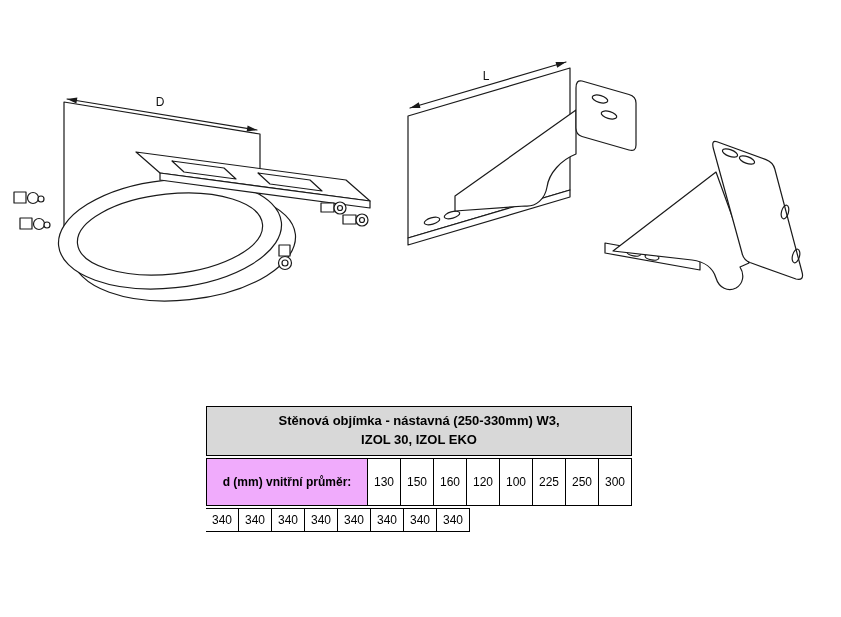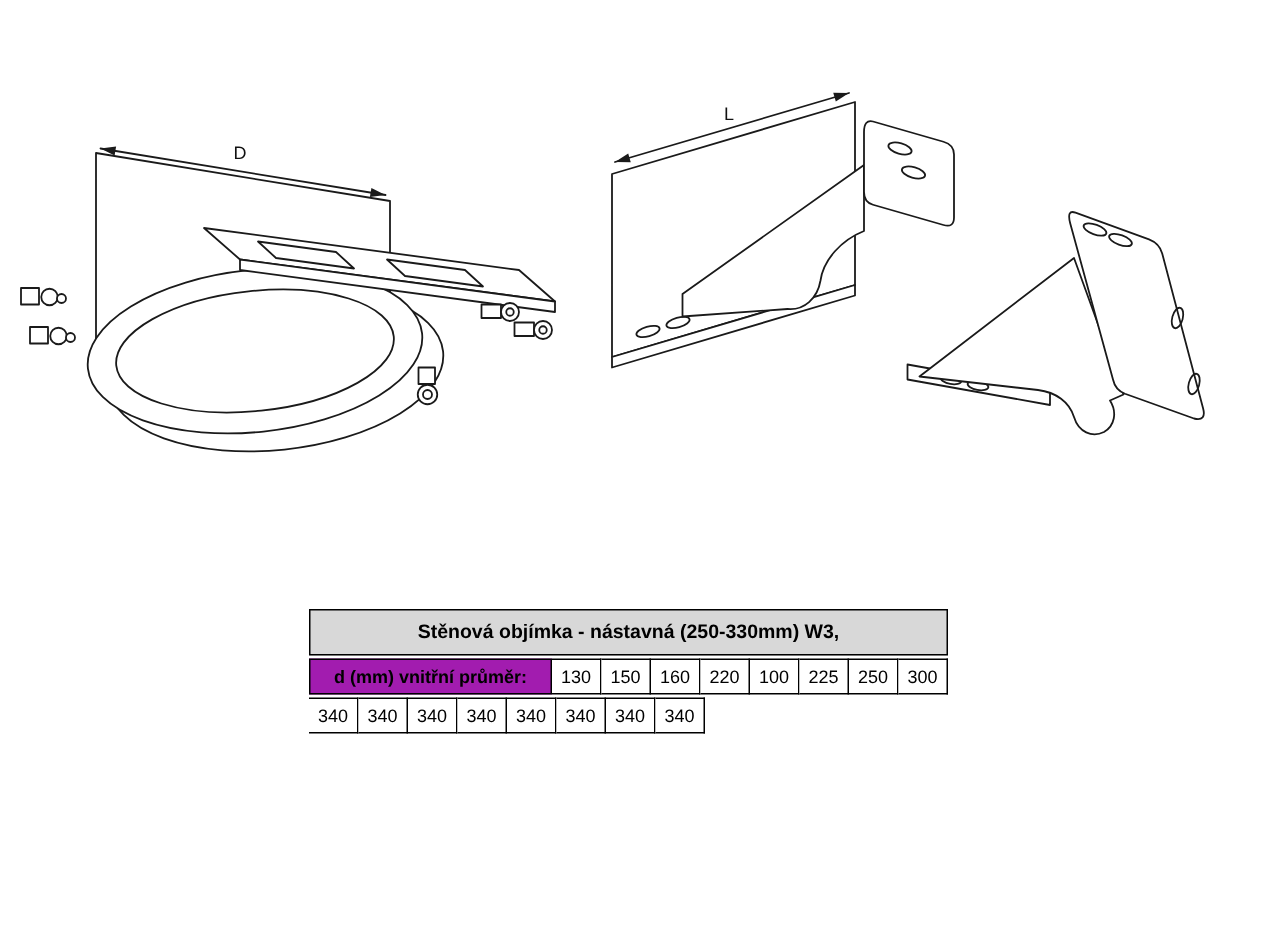--- a/index.html
+++ b/index.html
@@ -18,24 +18,24 @@
 
   
   .spec-table { position: absolute; left: 206px; top: 406px; width: 426px; }
   .t-title {
     border: 1px solid #000; background: #d8d8d8;
     text-align: center; font-weight: bold; font-size: 13px;
     line-height: 1.45; padding: 5px 4px; margin-bottom: 2px;
   }
   .t-row { display: flex; margin-bottom: 2px; }
   .t-label {
-    flex: 0 0 162px; border: 1px solid #000; background: #a21caf;
+    flex: 0 0 162px; border: 1px solid #000; background: #f0abfc;
     font-weight: bold; font-size: 12px;
     display: flex; align-items: center; justify-content: center;
-    padding: 4px 2px;
+    padding: 16px 2px;
   }
   .t-cell {
     flex: 0 0 33px; border: 1px solid #000; border-left: none; background: #fff;
     font-weight: normal; font-size: 12px;
     display: flex; align-items: center; justify-content: center;
     padding: 4px 0;
   }
 </style>
 </head>
 <body>
@@ -152,28 +152,29 @@
         <ellipse cx="785" cy="212" rx="3.5" ry="7" transform="rotate(15 785 212)"></ellipse>
         <ellipse cx="796" cy="256" rx="3.5" ry="7" transform="rotate(15 796 256)"></ellipse>
       </g>
     </g>
   </g>
 </svg>
 
 <div class="spec-table">
   <div class="t-title">
     <div>Stěnová objímka - nástavná (250-330mm) W3,</div>
+    <div>IZOL 30, IZOL EKO</div>
   </div>
 
   <div class="t-row">
     <div class="t-label">d (mm) vnitřní průměr:</div>
     <div class="t-cell">130</div>
     <div class="t-cell">150</div>
     <div class="t-cell">160</div>
-    <div class="t-cell">220</div>
+    <div class="t-cell">120</div>
     <div class="t-cell">100</div>
     <div class="t-cell">225</div>
     <div class="t-cell">250</div>
     <div class="t-cell">300</div>
   </div>
 
 
   <div class="t-row">
     <div class="t-cell">340</div>
     <div class="t-cell">340</div>

